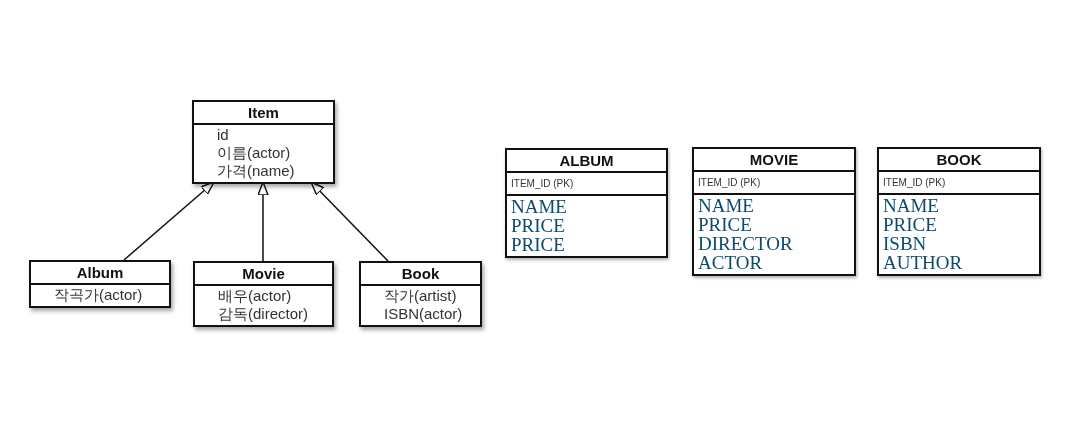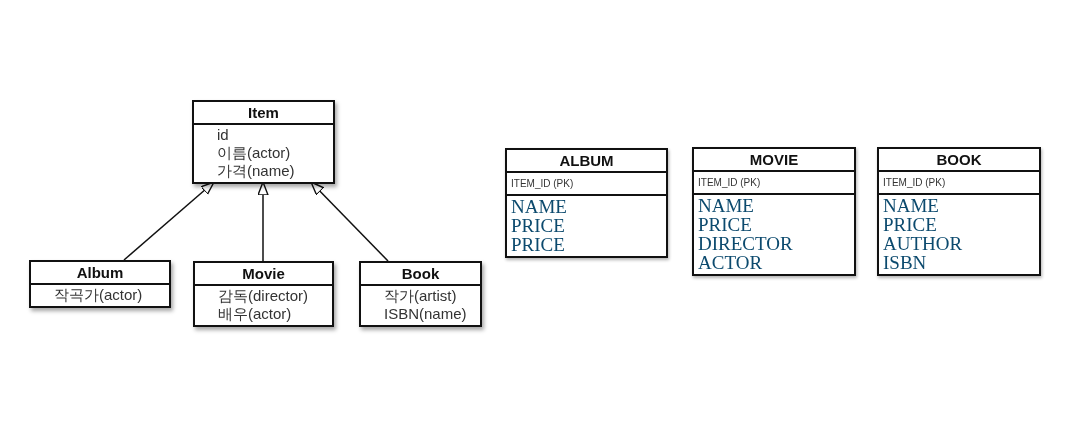--- a/index.html
+++ b/index.html
@@ -112,30 +112,30 @@
   <div class="uml-class" style="left:29px; top:260px; width:142px;">
     <div class="uml-title">Album</div>
     <div class="uml-fields">
         <div class="uml-field">작곡가(actor)</div>
       </div>
   </div>
 
   <div class="uml-class" style="left:193px; top:261px; width:141px;">
     <div class="uml-title">Movie</div>
     <div class="uml-fields">
+        <div class="uml-field">배우(actor)</div>
         <div class="uml-field">감독(director)</div>
-        <div class="uml-field">배우(actor)</div>
       </div>
   </div>
 
   <div class="uml-class" style="left:359px; top:261px; width:123px;">
     <div class="uml-title">Book</div>
     <div class="uml-fields">
         <div class="uml-field">작가(artist)</div>
-        <div class="uml-field">ISBN(name)</div>
+        <div class="uml-field">ISBN(actor)</div>
       </div>
   </div>
 
   <div class="db-table" style="left:505px; top:148px; width:163px;">
     <div class="db-title">ALBUM</div>
     <div class="db-pk">ITEM_ID (PK)</div>
     <div class="db-cols">
         <div class="db-col">NAME</div>
         <div class="db-col">PRICE</div>
         <div class="db-col">PRICE</div>
@@ -152,18 +152,18 @@
         <div class="db-col">ACTOR</div>
       </div>
   </div>
 
   <div class="db-table" style="left:877px; top:147px; width:164px;">
     <div class="db-title">BOOK</div>
     <div class="db-pk">ITEM_ID (PK)</div>
     <div class="db-cols">
         <div class="db-col">NAME</div>
         <div class="db-col">PRICE</div>
+        <div class="db-col">ISBN</div>
         <div class="db-col">AUTHOR</div>
-        <div class="db-col">ISBN</div>
       </div>
   </div>
 
 </div>
 
 </body></html>

